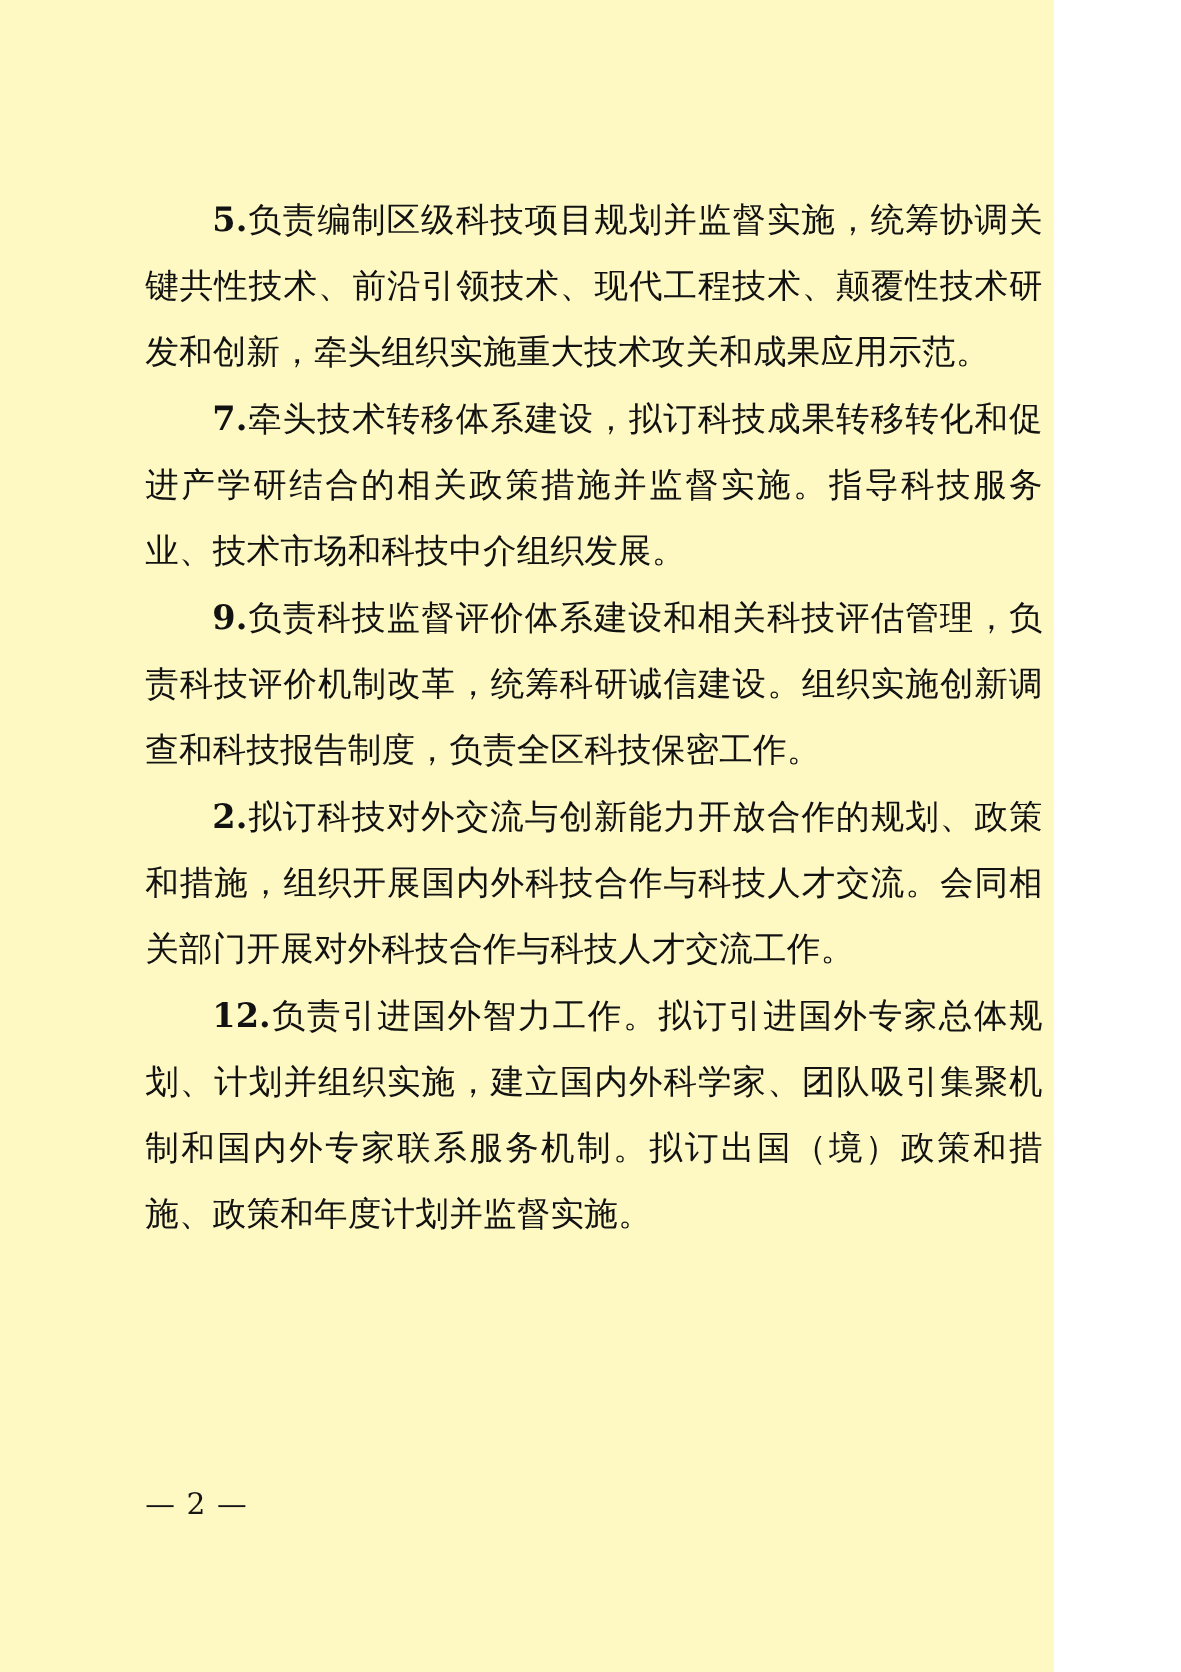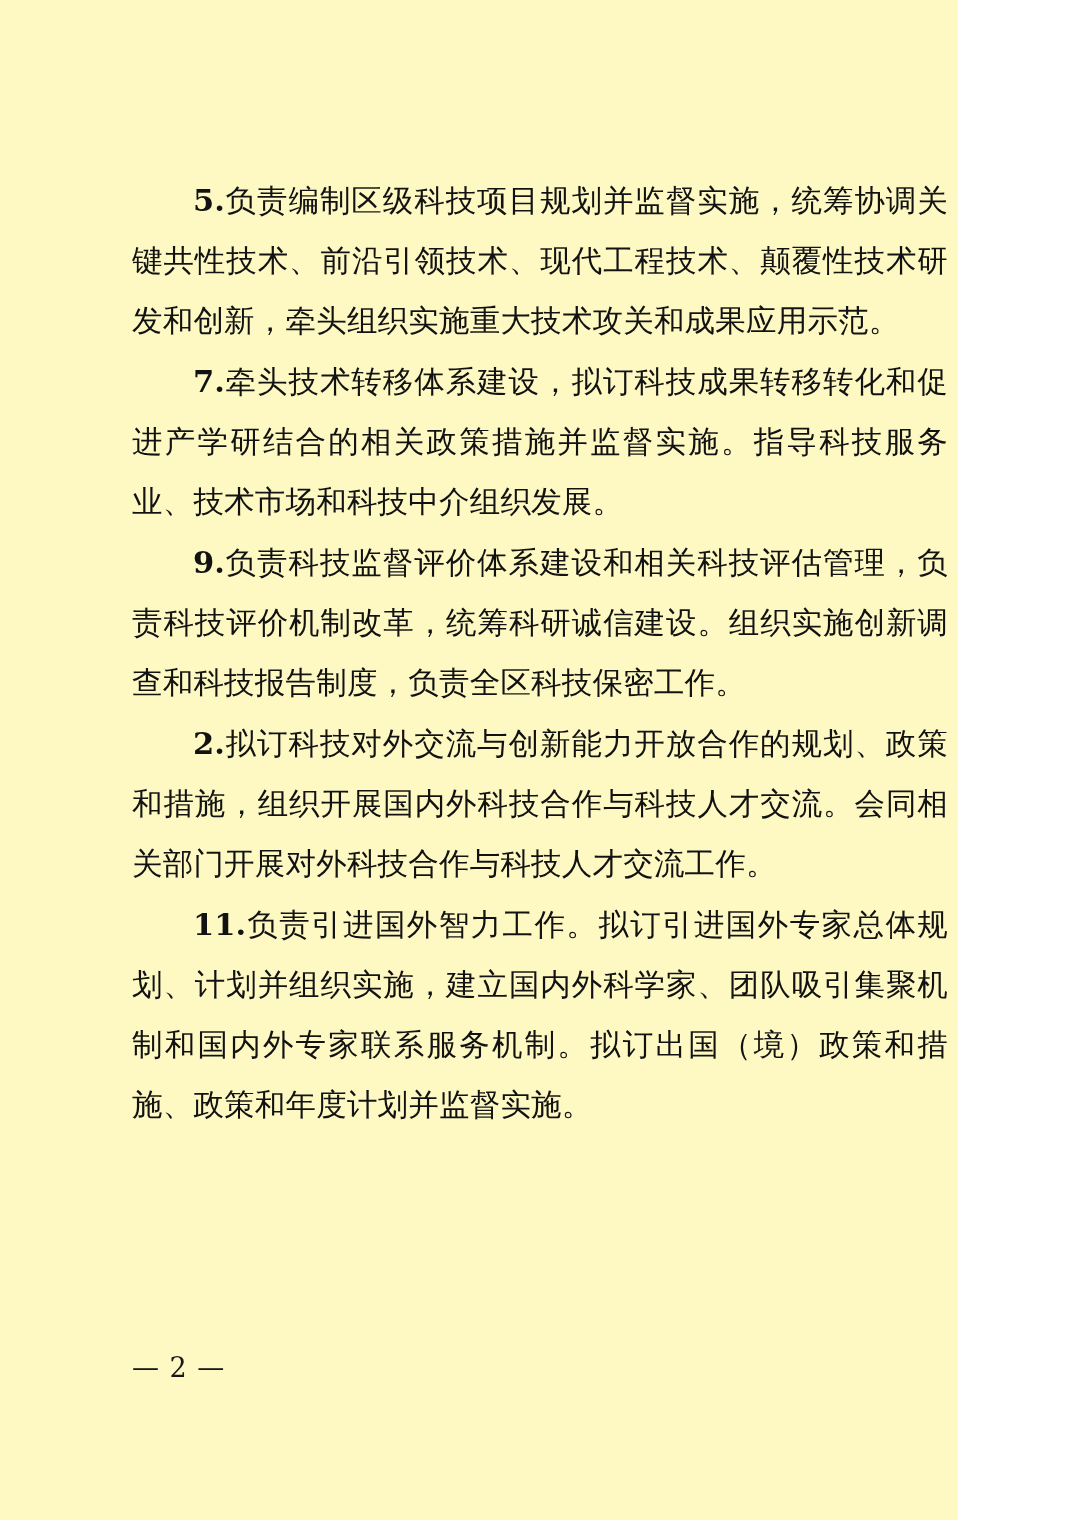--- a/index.html
+++ b/index.html
@@ -69,19 +69,19 @@
     <p class="para"><span class="num">5.</span><span>负责编制区级科技项目规划并监督实施，统筹协调关键共性技术、前沿引领技术、现代工程技术、颠覆性技术研发和创新，牵头组织实施重大技术攻关和成果应用示范。</span></p>
 
 
     <p class="para"><span class="num">7.</span><span>牵头技术转移体系建设，拟订科技成果转移转化和促进产学研结合的相关政策措施并监督实施。指导科技服务业、技术市场和科技中介组织发展。</span></p>
 
 
     <p class="para"><span class="num">9.</span><span>负责科技监督评价体系建设和相关科技评估管理，负责科技评价机制改革，统筹科研诚信建设。组织实施创新调查和科技报告制度，负责全区科技保密工作。</span></p>
 
     <p class="para"><span class="num">2.</span><span>拟订科技对外交流与创新能力开放合作的规划、政策和措施，组织开展国内外科技合作与科技人才交流。会同相关部门开展对外科技合作与科技人才交流工作。</span></p>
 
-    <p class="para"><span class="num">11.</span><span>负责引进国外智力工作。拟订引进国外专家总体规划、计划并组织实施，建立国内外科学家、团队吸引集聚机制和国内外专家联系服务机制。拟订出国（境）政策和措施、政策和年度计划并监督实施。</span></p>
+    <p class="para"><span class="num">12.</span><span>负责引进国外智力工作。拟订引进国外专家总体规划、计划并组织实施，建立国内外科学家、团队吸引集聚机制和国内外专家联系服务机制。拟订出国（境）政策和措施、政策和年度计划并监督实施。</span></p>
 
   </div>
 
   <div class="footer">— 2 —</div>
 
 </div>
 
 </body></html>

